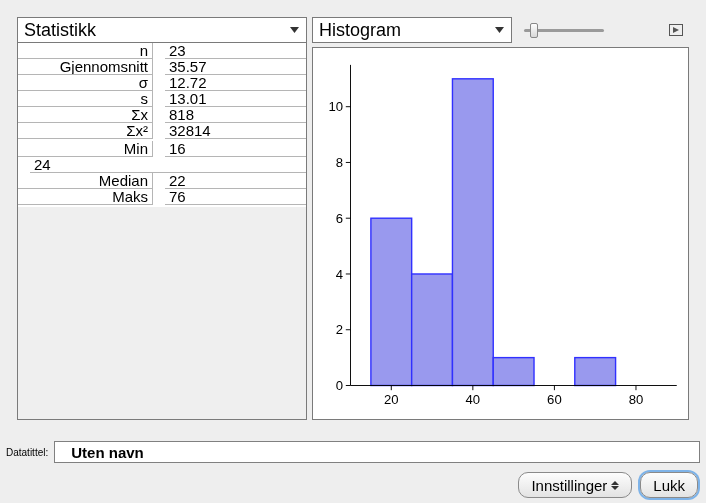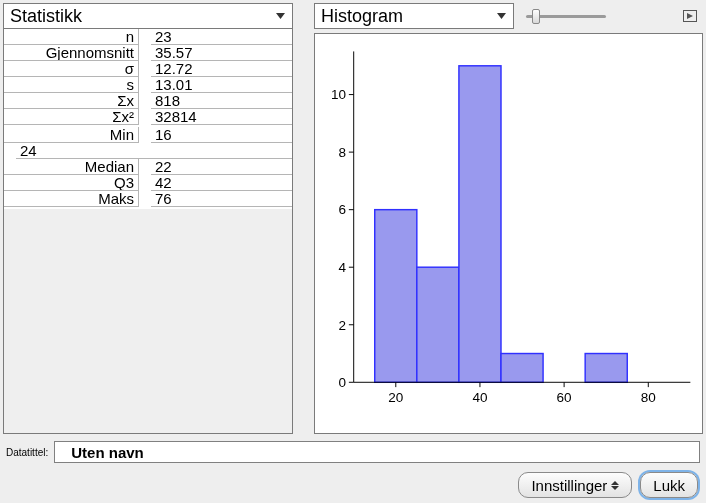--- a/index.html
+++ b/index.html
@@ -13,22 +13,22 @@
     color: #000;
     overflow: hidden;
   }
   .root {
     width: 706px; height: 503px;
     display: flex; flex-direction: column;
   }
   .main-row {
     flex: 1 1 auto;
     display: flex;
-    padding: 3px;
-    gap: 21px;
+    padding: 17px;
+    gap: 5px;
     min-height: 0;
   }
   
   .stats-panel {
     width: 290px;
     display: flex;
     flex-direction: column;
   }
   .select-box {
     height: 26px;
@@ -222,24 +222,20 @@
               <div class="stat-row">
                 <div class="stat-label">Min</div>
                 <div class="stat-value">16</div>
               </div>
               <div class="stat-row">
                 <div class="stat-value">24</div>
               </div>
               <div class="stat-row">
                 <div class="stat-label">Median</div>
                 <div class="stat-value">22</div>
-              </div>
-              <div class="stat-row">
-                <div class="stat-label">Q3</div>
-                <div class="stat-value">42</div>
               </div>
               <div class="stat-row">
                 <div class="stat-label">Maks</div>
                 <div class="stat-value">76</div>
               </div>
             </div>
         </div>
       </div>
     </div>
 

